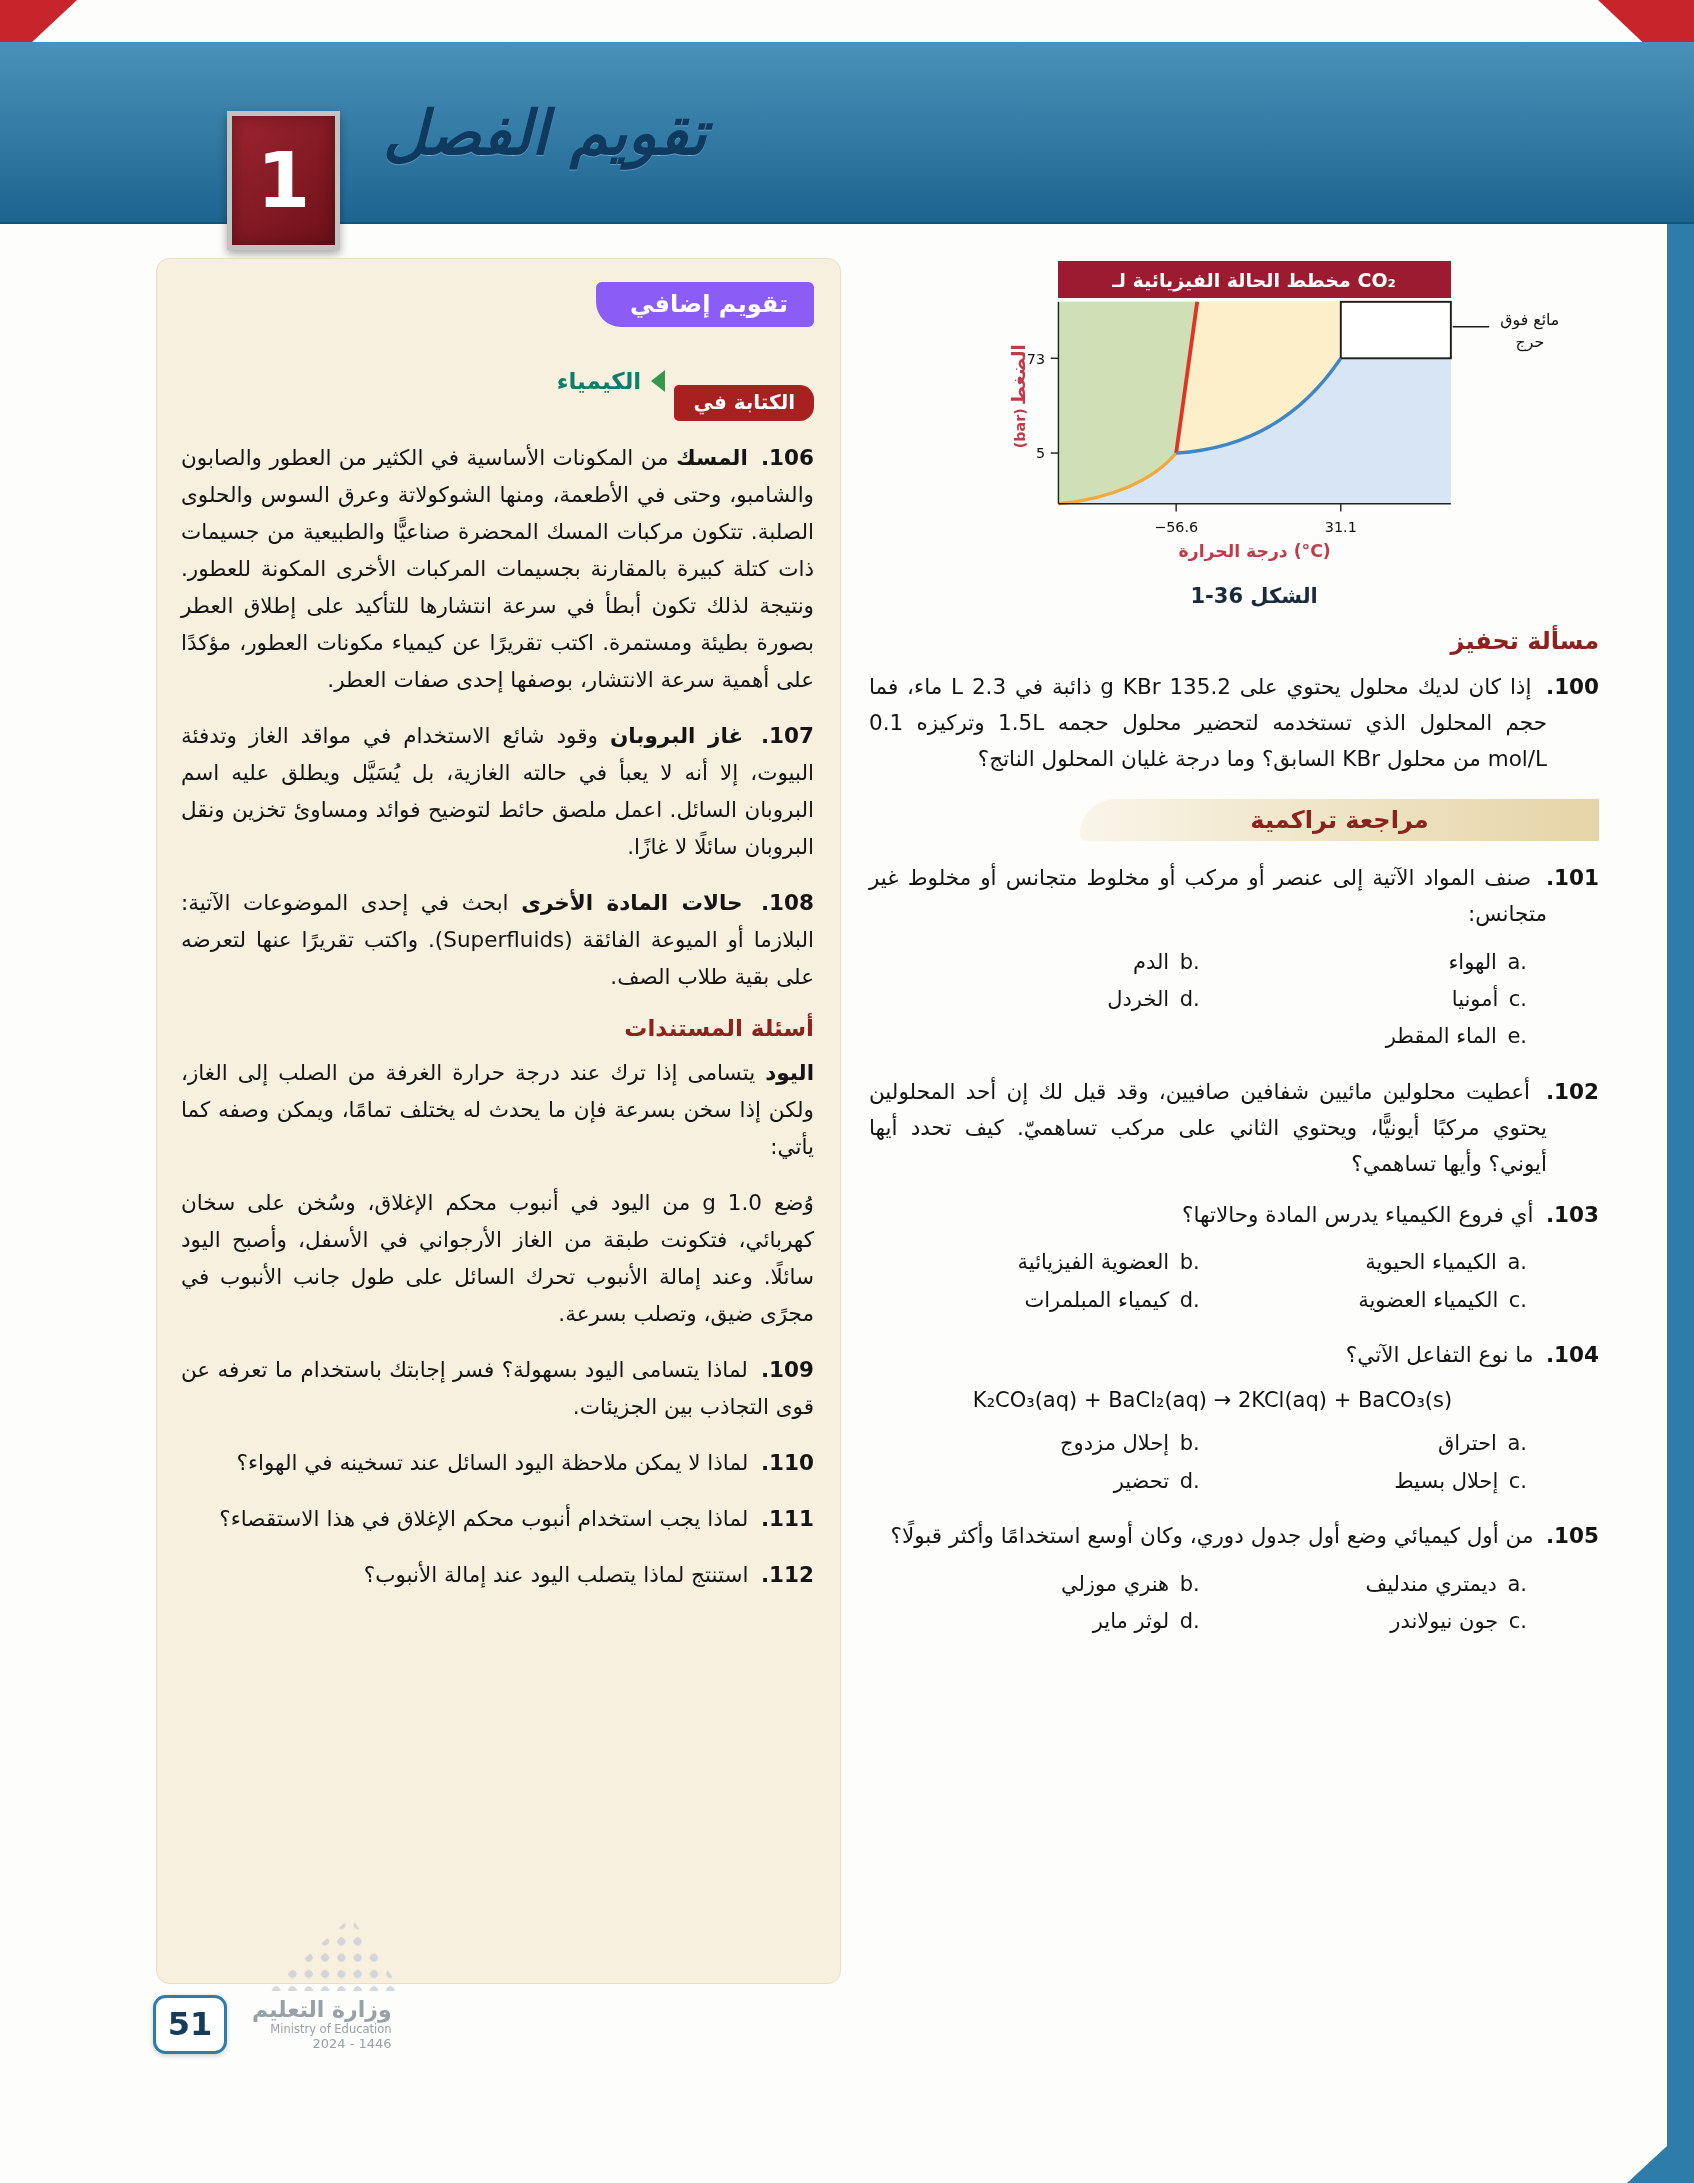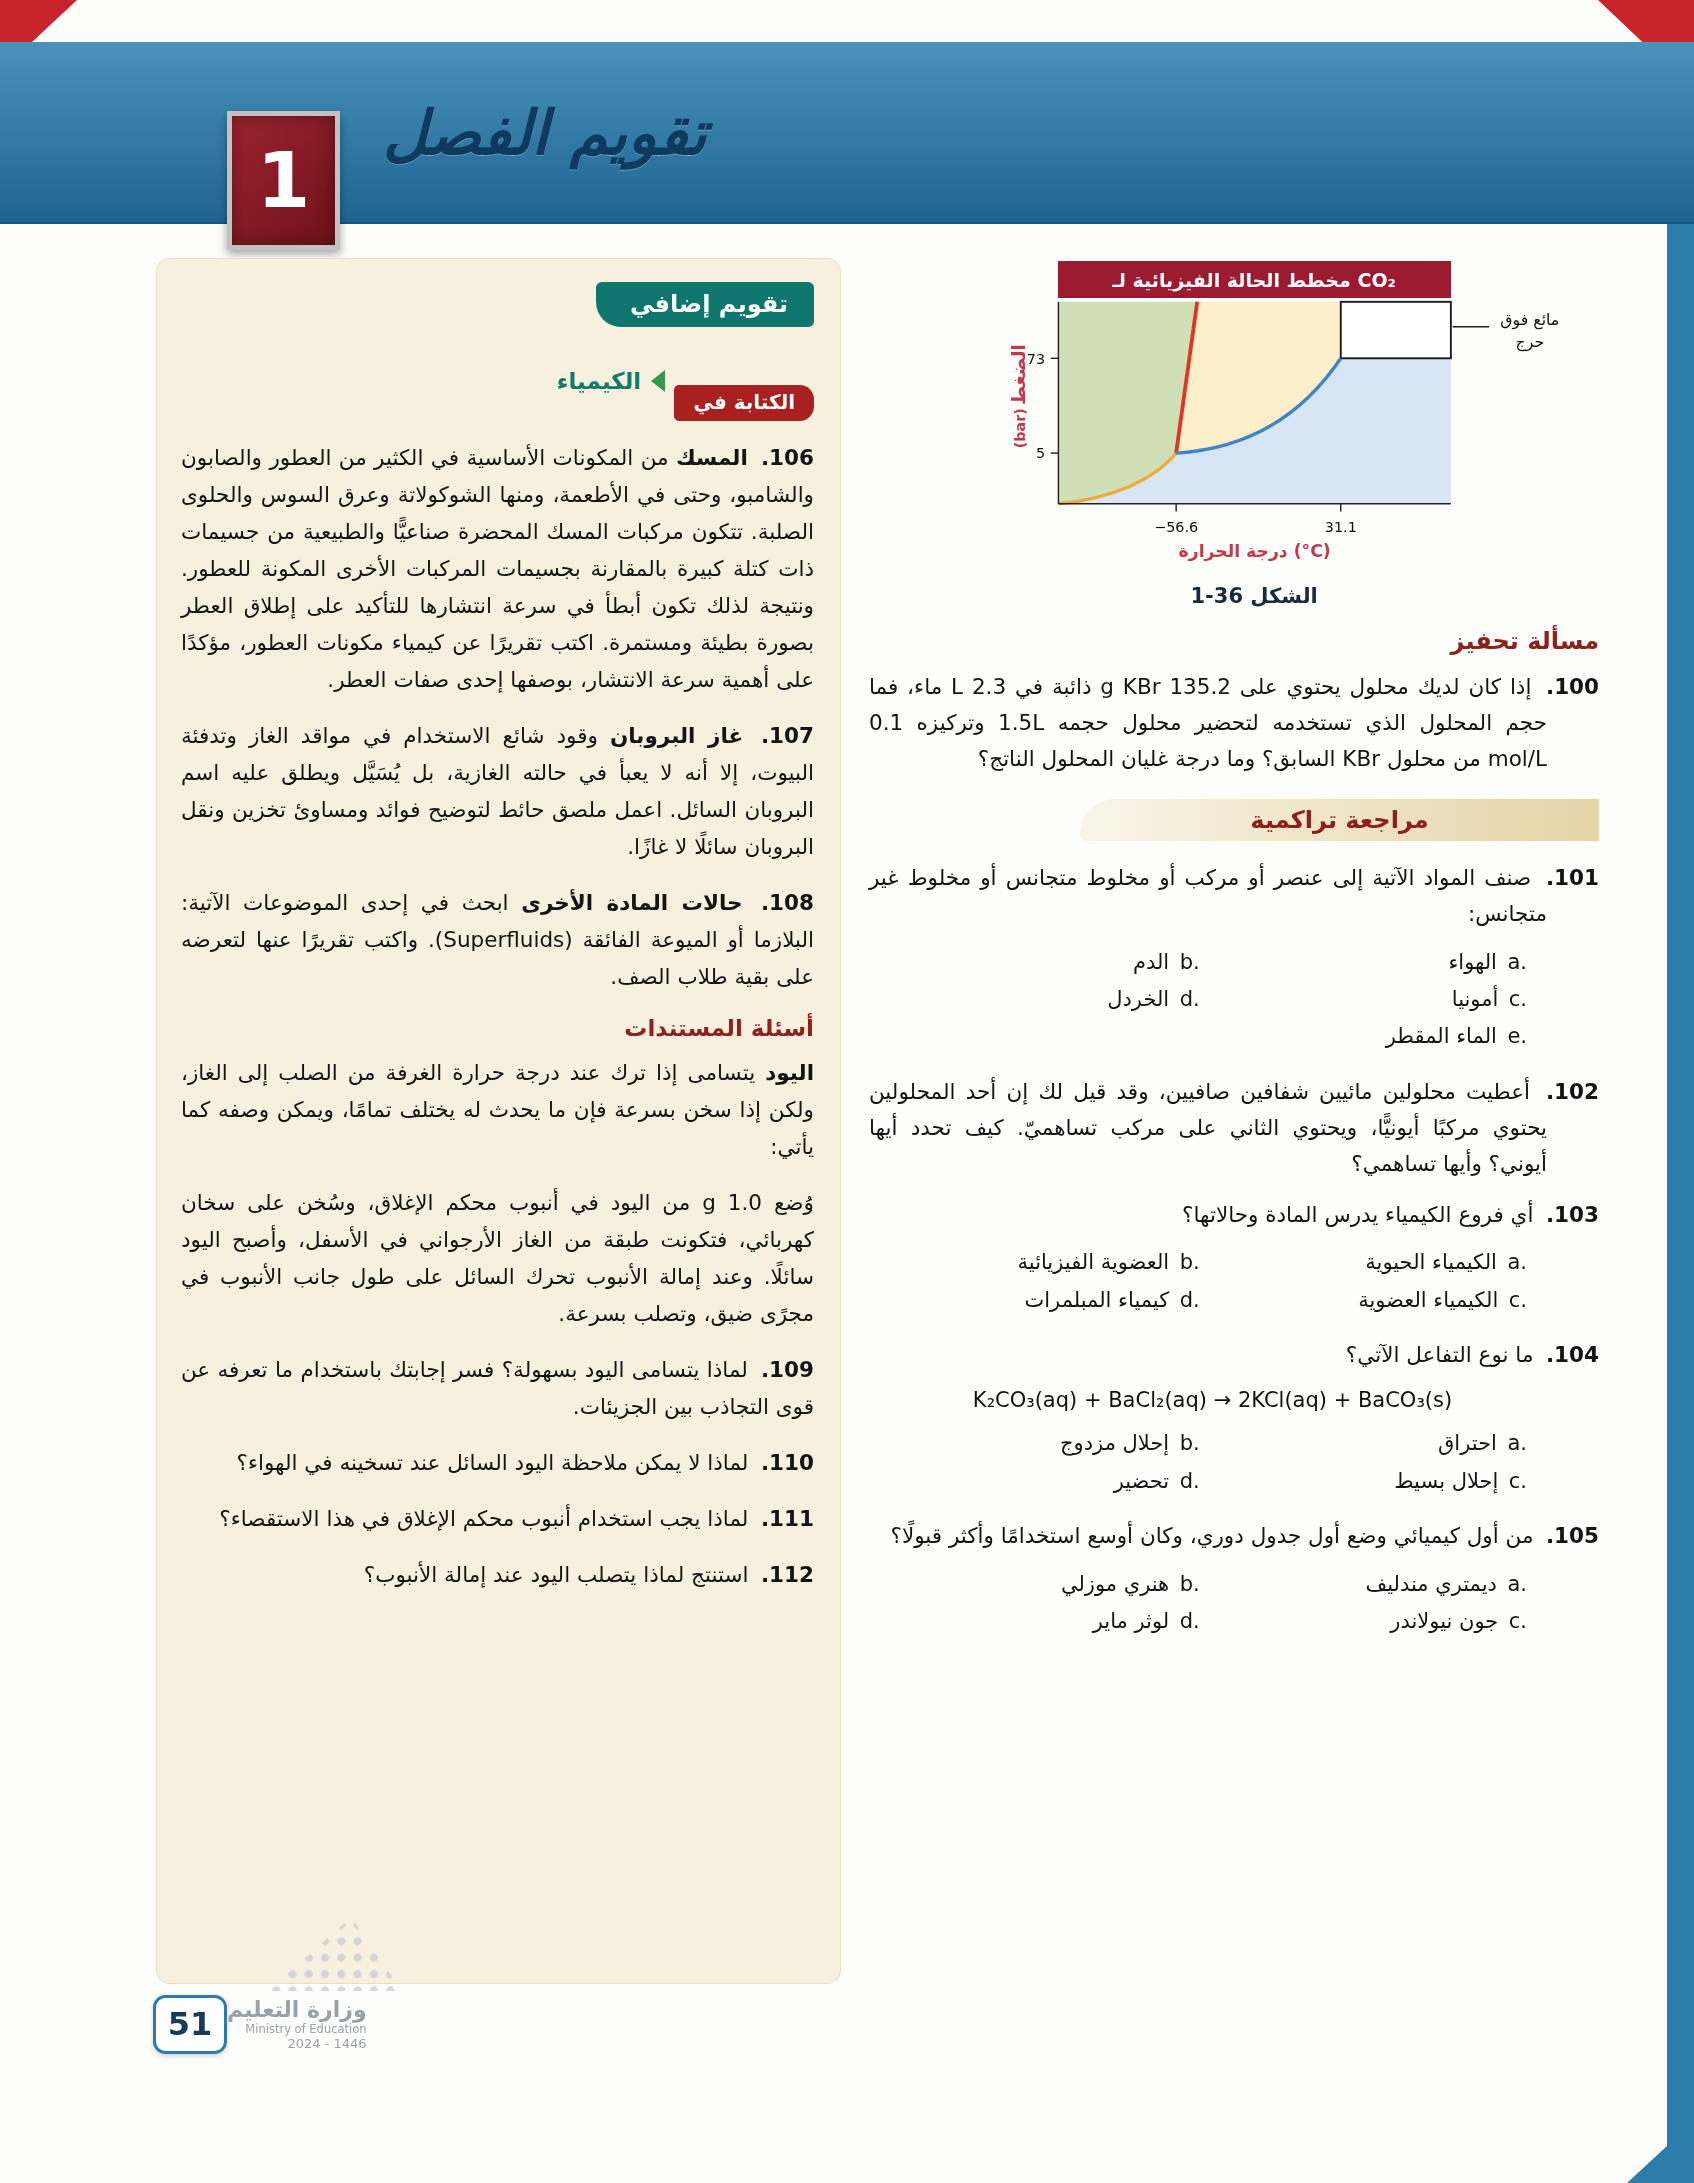--- a/index.html
+++ b/index.html
@@ -14,21 +14,21 @@
   .corner-br{position:absolute;right:0;bottom:0;width:0;height:0;border-bottom:62px solid #2e7ca9;border-left:67px solid transparent;}
 
   
   .band{position:absolute;left:0;right:0;top:42px;height:180px;background:linear-gradient(#4b92ba,#1d6590);border-bottom:2.9px solid #14557c;}
   .chapter-box{position:absolute;left:227px;top:69px;width:103px;height:129px;background:linear-gradient(135deg,#9c2430,#6e1119);border:5.7px solid #c2c2c2;box-shadow:0 3.8px 8.6px rgba(0,0,0,.35), inset 0 0 14.4px rgba(0,0,0,.35);display:flex;align-items:center;justify-content:center;}
   .chapter-box span{color:#ffffff;font-size:77px;font-weight:bold;line-height:1;}
   .page-title{position:absolute;left:383px;top:55px;font-size:61px;font-weight:bold;font-style:italic;color:#0e3a5f;text-shadow:0 1px 0 rgba(255,255,255,.25);}
 
   
   .left-box{position:absolute;left:156px;top:258px;width:685px;height:1726px;background:#f7f0de;border:1.4px solid #e8dec2;border-radius:13.4px;box-sizing:border-box;padding:23px 26px 19px 24px;}
-  .extra-header{background:#0f766e;color:#ffffff;font-size:24px;font-weight:bold;width:fit-content;padding:7.7px 26px 9.6px 34px;border-radius:5.7px 5.7px 5.7px 25px;margin:0 0 13.4px 0;}
+  .extra-header{background:#8b5cf6;color:#ffffff;font-size:24px;font-weight:bold;width:fit-content;padding:7.7px 26px 9.6px 34px;border-radius:5.7px 5.7px 5.7px 25px;margin:0 0 13.4px 0;}
   .writing-row{display:flex;align-items:center;gap:9.6px;margin:2.9px 0 19px 0;}
   .red-pill{background:#a8201f;color:#ffffff;font-size:20px;font-weight:bold;padding:5.7px 19px 6.7px 19px;border-radius:4.8px 14.4px 14.4px 4.8px;margin-top:44px;}
   .green-arrow{width:0;height:0;border-top:11.5px solid transparent;border-bottom:11.5px solid transparent;border-right:14.4px solid #35984d;}
   .chem-label{color:#0e7d6c;font-size:23px;font-weight:bold;}
   .q{font-size:21.5px;line-height:1.72;text-align:justify;margin:0 0 19px 0;}
   .qnum{font-weight:bold;margin-left:5.7px;}
   .qlead{font-weight:bold;}
   .docs-header{color:#8e211c;font-size:23px;font-weight:bold;margin:16.3px 0 14.4px 0;}
 
   
@@ -40,21 +40,21 @@
   .qr{font-size:21.5px;line-height:1.68;text-align:justify;margin:0 0 14.4px 0;padding-right:52px;text-indent:-52px;}
   .review-bar{width:519px;height:42px;line-height:42px;margin:22px 0 19px 0;text-align:center;font-size:24px;font-weight:bold;color:#8e211c;background:linear-gradient(to left,#e6d4a7,#f2ead2 70%,#f9f5ea);border-radius:48px 0 0 9.6px;}
   .opts{display:grid;grid-template-columns:1.05fr 1fr;row-gap:13.4px;padding:2.9px 72px 4.8px 19px;margin:1.9px 0 21px 0;}
   .opt{display:flex;gap:10.5px;align-items:baseline;font-size:21px;}
   .opt-letter{direction:ltr;}
   .equation{direction:ltr;text-align:center;font-size:21px;margin:6.7px 43px 16.3px 0;color:#111;}
 
   
   .footer{position:absolute;left:153px;top:1917px;width:249px;}
   .logo-dots{width:134px;height:74px;margin-left:9.6px;background:radial-gradient(#c8d0d4 3.8px,transparent 4.3px);background-size:16.3px 16.3px;clip-path:polygon(0 100%,100% 100%,62% 0);opacity:.8;}
-  .footer-row{display:flex;flex-direction:row;gap:0;align-items:center;margin-top:3.8px;direction:ltr;}
+  .footer-row{display:flex;flex-direction:row;gap:25px;align-items:center;margin-top:3.8px;direction:ltr;}
   .page-badge{width:68px;height:53px;background:#ffffff;border:3.4px solid #2e7ca9;border-radius:12.4px;display:flex;align-items:center;justify-content:center;font-size:32px;font-weight:bold;color:#163c5a;box-shadow:0 1.9px 5.7px rgba(0,0,0,.18);}
   .ministry{color:#97a1a6;direction:rtl;text-align:right;}
   .m-ar{font-size:22px;font-weight:bold;}
   .m-en{font-size:11.5px;direction:ltr;text-align:right;}
   .m-year{font-size:13px;direction:ltr;text-align:right;}
 </style>
 </head>
 <body>
 
 <div class="page">

